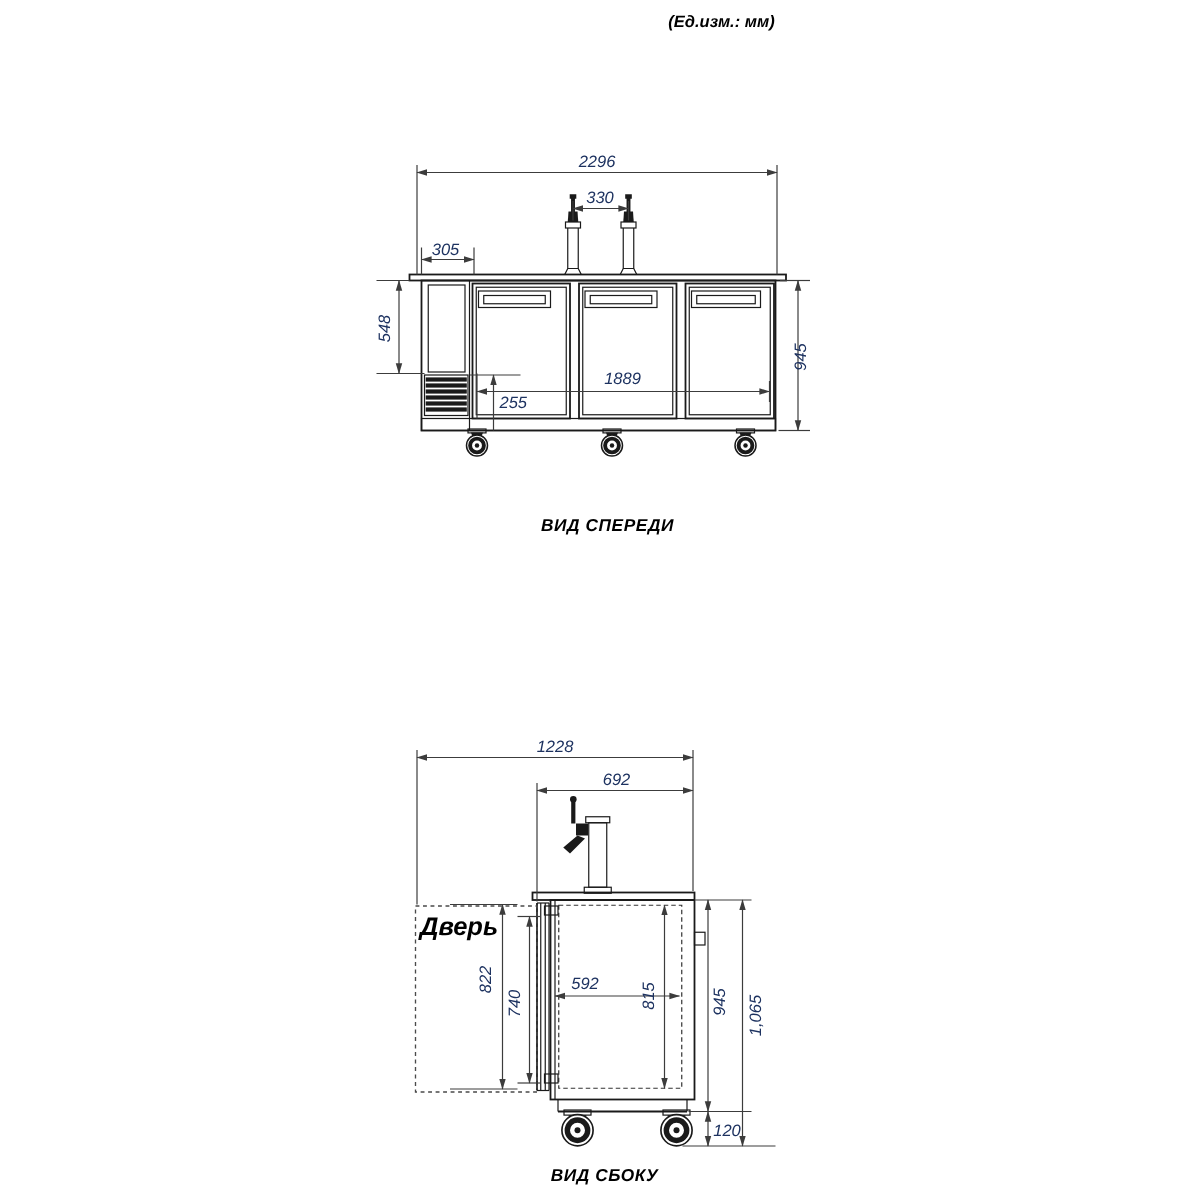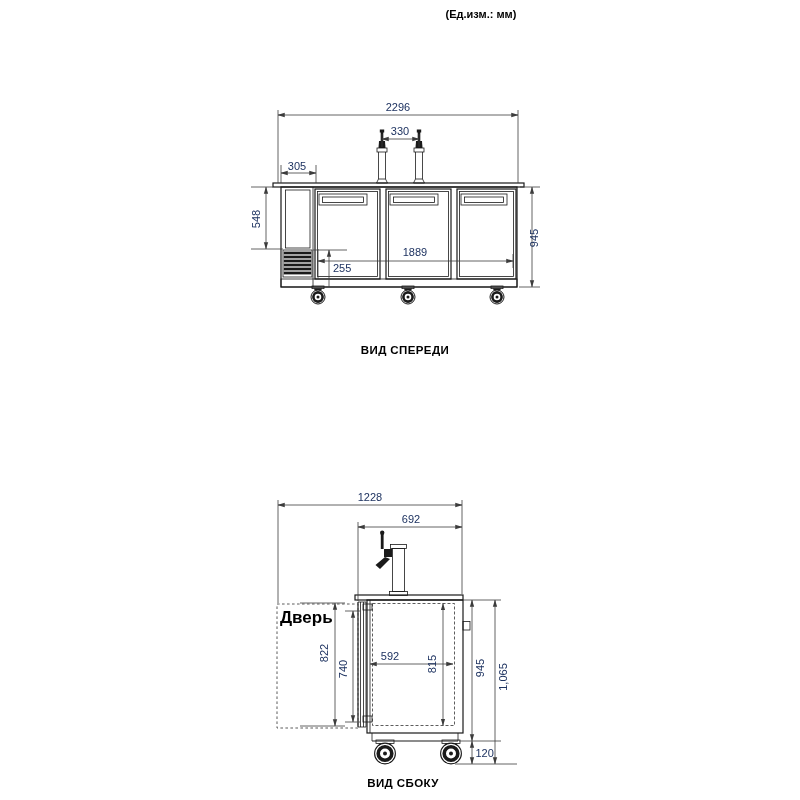--- a/index.html
+++ b/index.html
@@ -1,17 +1,17 @@
 <!DOCTYPE html>
 <html style="--line: #1a1a1a; --dim-line: #3c3c3c; --dim-text: #1d3260; --label-text: #000000;"><head>
 <meta charset="utf-8">
 <style>
   html,body{margin:0;padding:0;background:#fff;}
   .canvas{position:relative;width:800px;height:800px;background:#fff;overflow:hidden;
-          font-family:"Liberation Sans", sans-serif;}
+          font-family:"Liberation Sans", sans-serif;font-style:italic;}
   svg{position:absolute;left:0;top:0;}
   
   .ol  {fill:none;stroke:var(--line,#1a1a1a);stroke-width:1.2;}
   .ol2 {fill:none;stroke:var(--line,#1a1a1a);stroke-width:0.8;}
   .fill{fill:var(--line,#1a1a1a);stroke:none;}
   .dash{fill:none;stroke:#4a4a4a;stroke-width:0.9;stroke-dasharray:2.6 2.4;}
   .idash{fill:none;stroke:#333;stroke-width:0.8;stroke-dasharray:3 2;}
   
   .dim {fill:none;stroke:var(--dim-line,#3c3c3c);stroke-width:0.8;}
   .arrhead{fill:var(--dim-line,#3c3c3c);}

